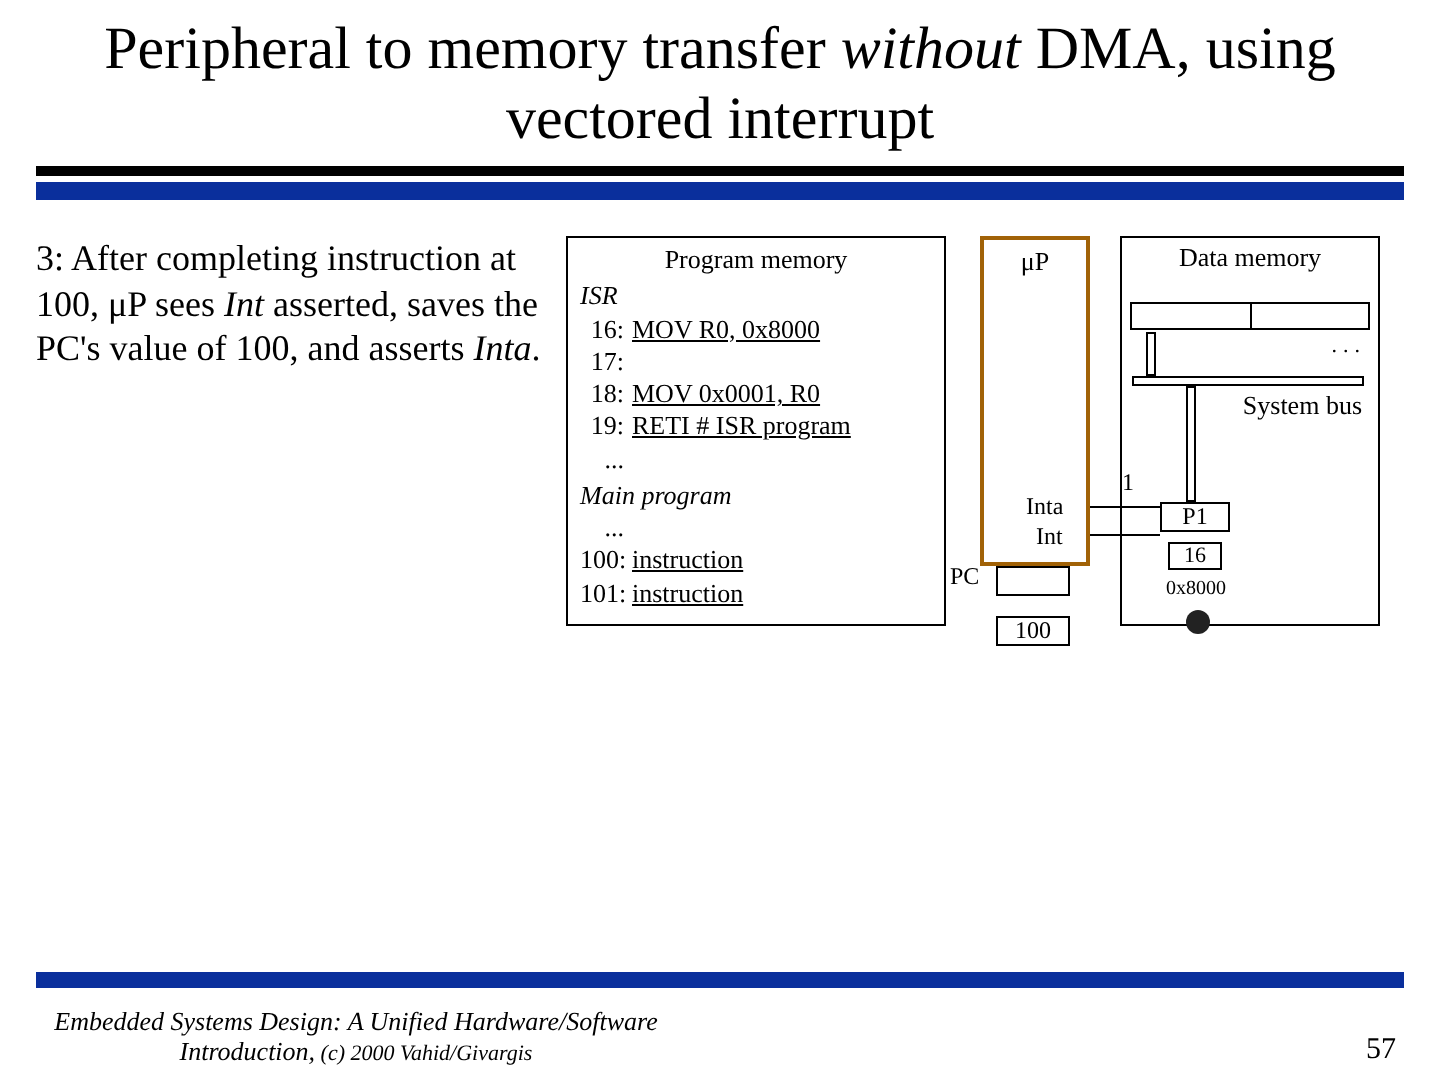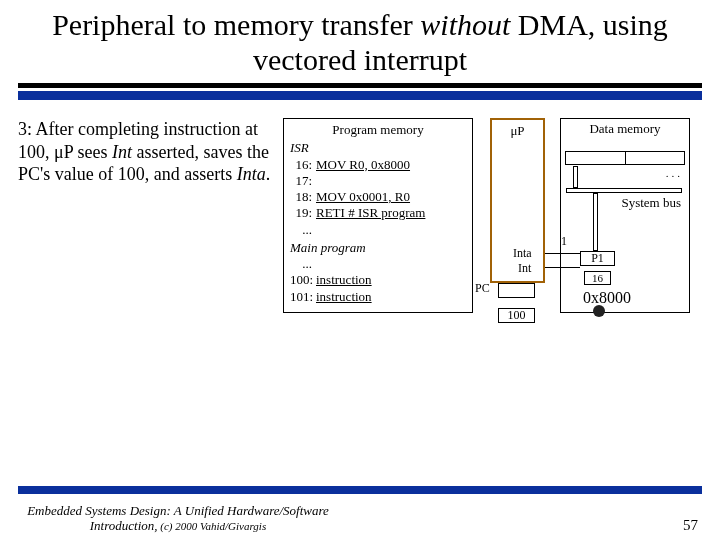--- a/index.html
+++ b/index.html
@@ -86,21 +86,21 @@
   .p1-box {
     position: absolute; left: 297px; top: 133px;
     width: 35px; height: 15px; border: 1px solid #000;
     font-size: 12px; text-align: center; line-height: 13px;
   }
   .p1-16 {
     position: absolute; left: 301px; top: 153px;
     width: 27px; height: 14px; border: 1px solid #000;
     font-size: 11px; text-align: center; line-height: 12px;
   }
-  .p1-addr { position: absolute; left: 300px; top: 171px; font-size: 16px; }
+  .p1-addr { position: absolute; left: 300px; top: 171px; font-size: 10px; }
   .p1-led {
     position: absolute; left: 310px; top: 187px;
     width: 12px; height: 12px; border-radius: 50%; background: #222;
   }
 
   .sysbus-line {
     position: absolute; left: 283px; top: 70px;
     width: 116px; height: 5px; border: 1px solid #000; background: #fff;
   }
   .stub {

